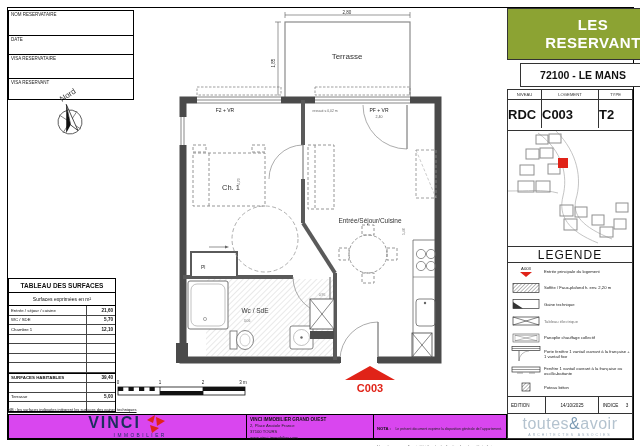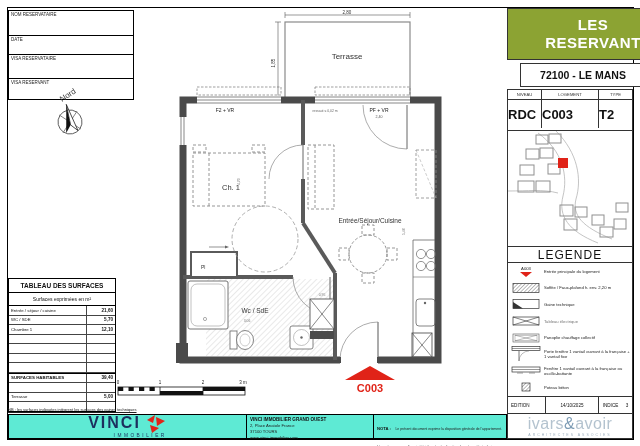--- a/index.html
+++ b/index.html
@@ -42,21 +42,21 @@
   #edrow .e1{width:34px;font-size:4.6px;padding-left:3px;}
   #edrow .e2{width:52px;font-size:4.6px;text-align:center;border-left:1px solid #333;border-right:1px solid #333;height:100%;display:flex;align-items:center;justify-content:center;}
   #edrow .e3{flex:1;font-size:4.6px;display:flex;align-items:center;justify-content:space-around;height:100%;}
   #archbox{top:406px;height:24px;display:flex;flex-direction:column;align-items:center;justify-content:center;}
   #archname{font-size:16px;color:#b4c3cf;letter-spacing:.5px;line-height:1;}
   #archname .amp{color:#7d9cb5;}
   #archtag{font-size:3.5px;color:#9fb0bf;letter-spacing:2px;margin-top:1px;}
   
   #footer{left:8px;top:407px;width:499px;height:31px;}
   #nbline{font-size:4px;text-decoration:underline;color:#222;height:7px;}
-  #footrow{display:flex;border:1px solid #000;height:23px;background:#5eead4;}
+  #footrow{display:flex;border:1px solid #000;height:23px;background:#d946ef;}
   #vincicell{width:237px;border-right:1px solid #000;display:flex;align-items:center;justify-content:center;}
   #vinciword{display:flex;align-items:flex-start;}
   #vincibrand{font-size:16px;font-weight:bold;color:#1c2f5e;letter-spacing:2px;line-height:1;}
   #vincisub{font-size:4.8px;color:#1c2f5e;letter-spacing:2.5px;text-align:right;margin-top:0px;}
   #addrcell{width:127px;border-right:1px solid #000;padding:2px 3px;box-sizing:border-box;}
   #addrcell .office{font-size:4.6px;font-weight:bold;}
   #addrcell .ln{font-size:4.2px;color:#222;margin-top:1px;}
   #notacell{flex:1;padding:1px 3px;box-sizing:border-box;}
   #notacell .nl{font-size:4.2px;font-weight:bold;}
   #notacell .nt{font-size:3.4px;line-height:1.22;color:#222;text-align:justify;}
@@ -446,21 +446,21 @@
     <div id="edrow" class="rc-box">
       <div class="e1">EDITION</div>
       <div class="e2">14/10/2025</div>
       <div class="e3">
         <span>INDICE</span>
         <span>3</span>
       </div>
     </div>
     <div id="archbox" class="rc-box">
       <div id="archname">
-        <span>ivars</span><span class="amp">&amp;</span><span>avoir</span>
+        <span>toutes</span><span class="amp">&amp;</span><span>avoir</span>
       </div>
       <div id="archtag">ARCHITECTES ASSOCIES</div>
     </div>
   </div>
 
   <div id="footer" class="abs">
     <div id="nbline">NB : les surfaces indiquées intègrent les surfaces des gaines techniques</div>
     <div id="footrow">
       <div id="vincicell">
         <div>

